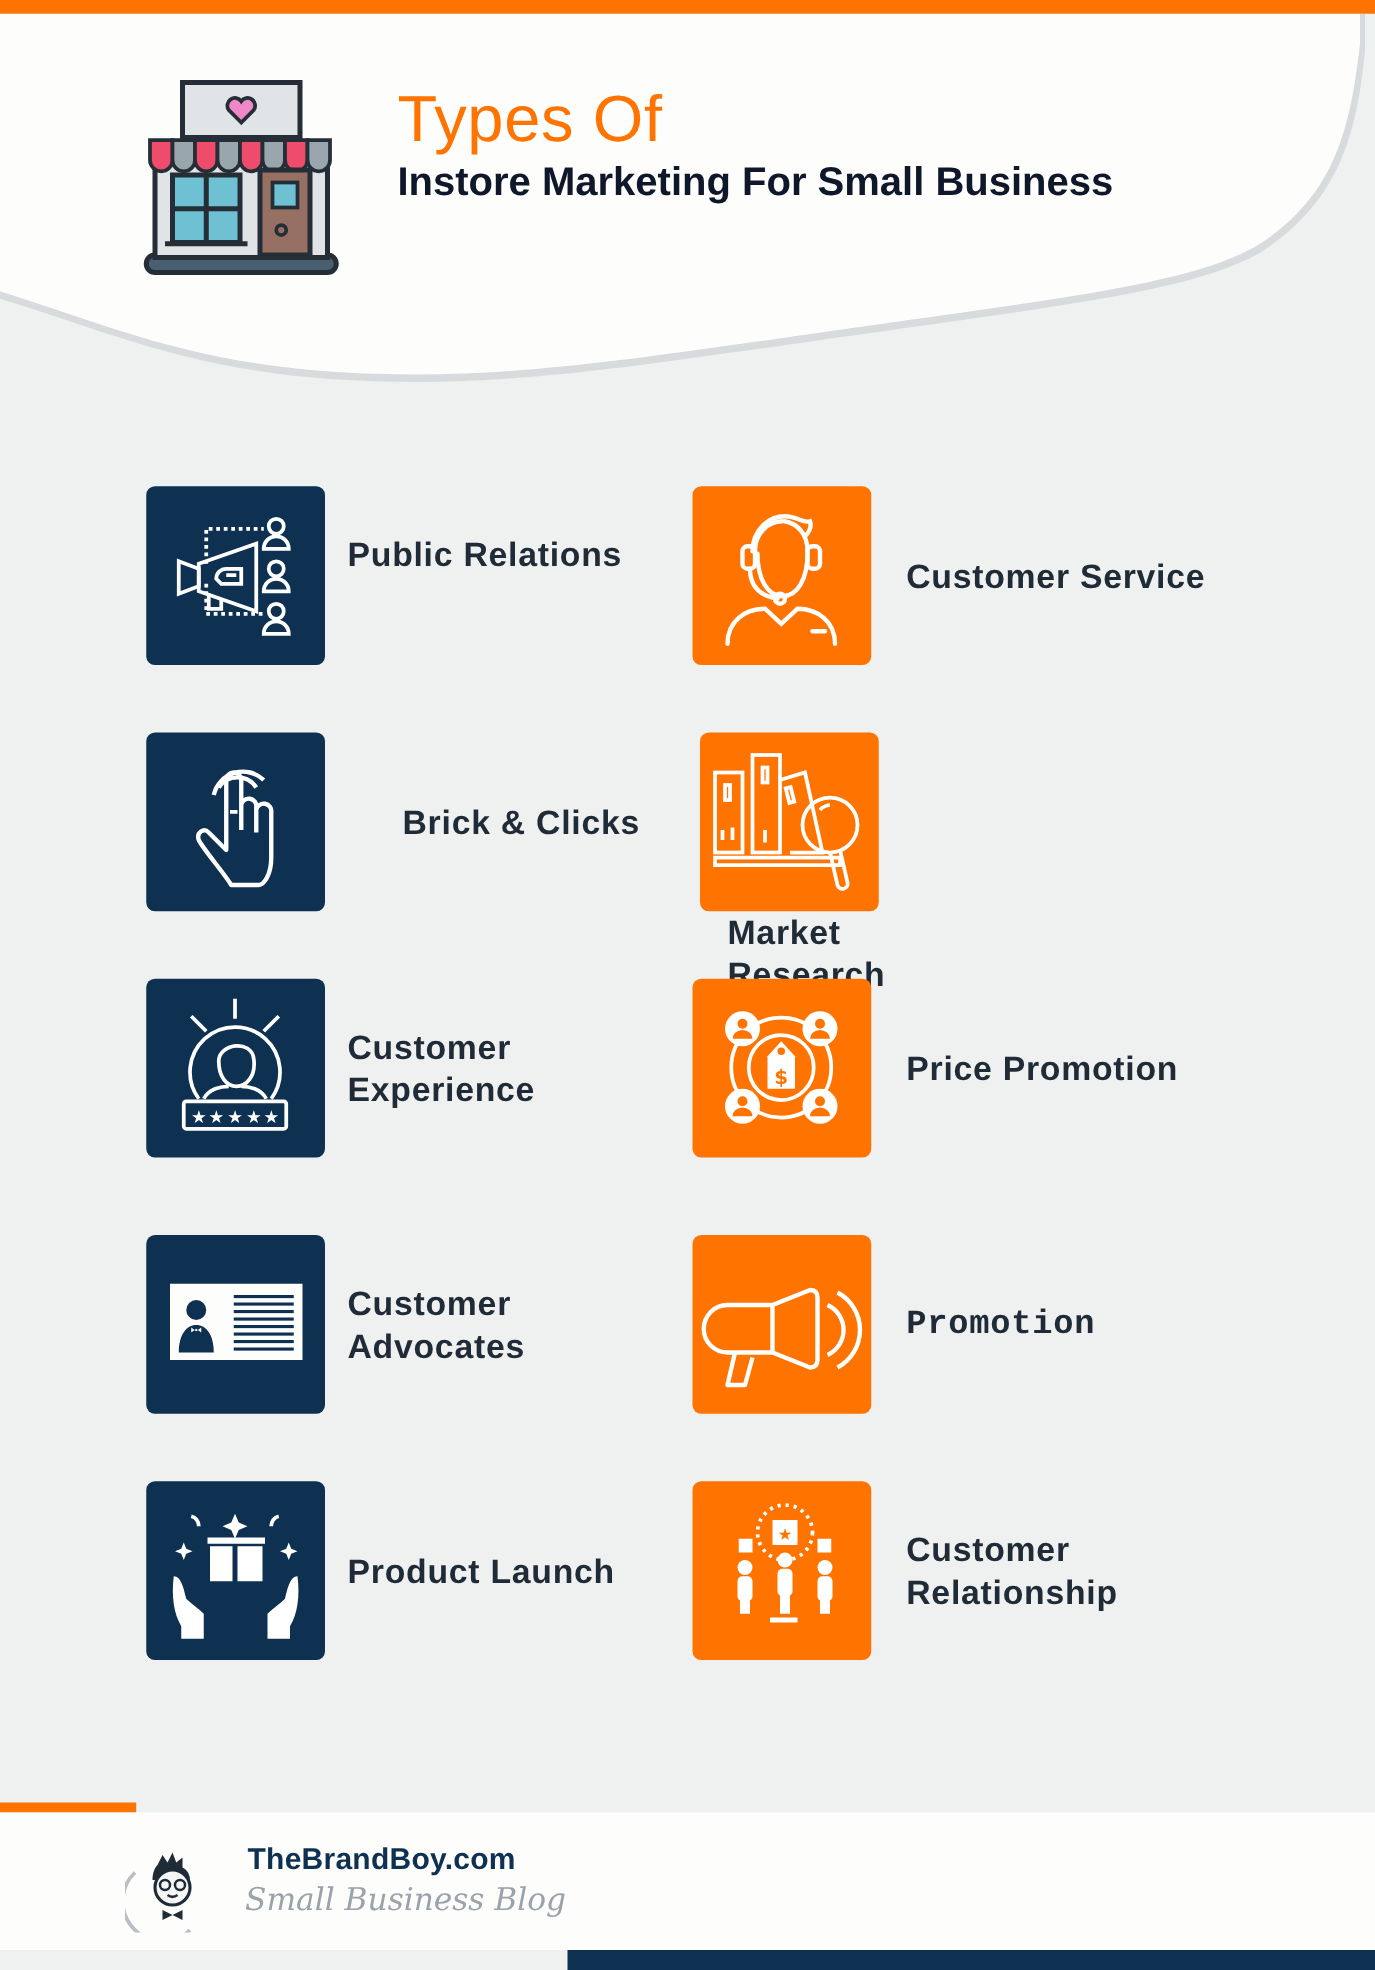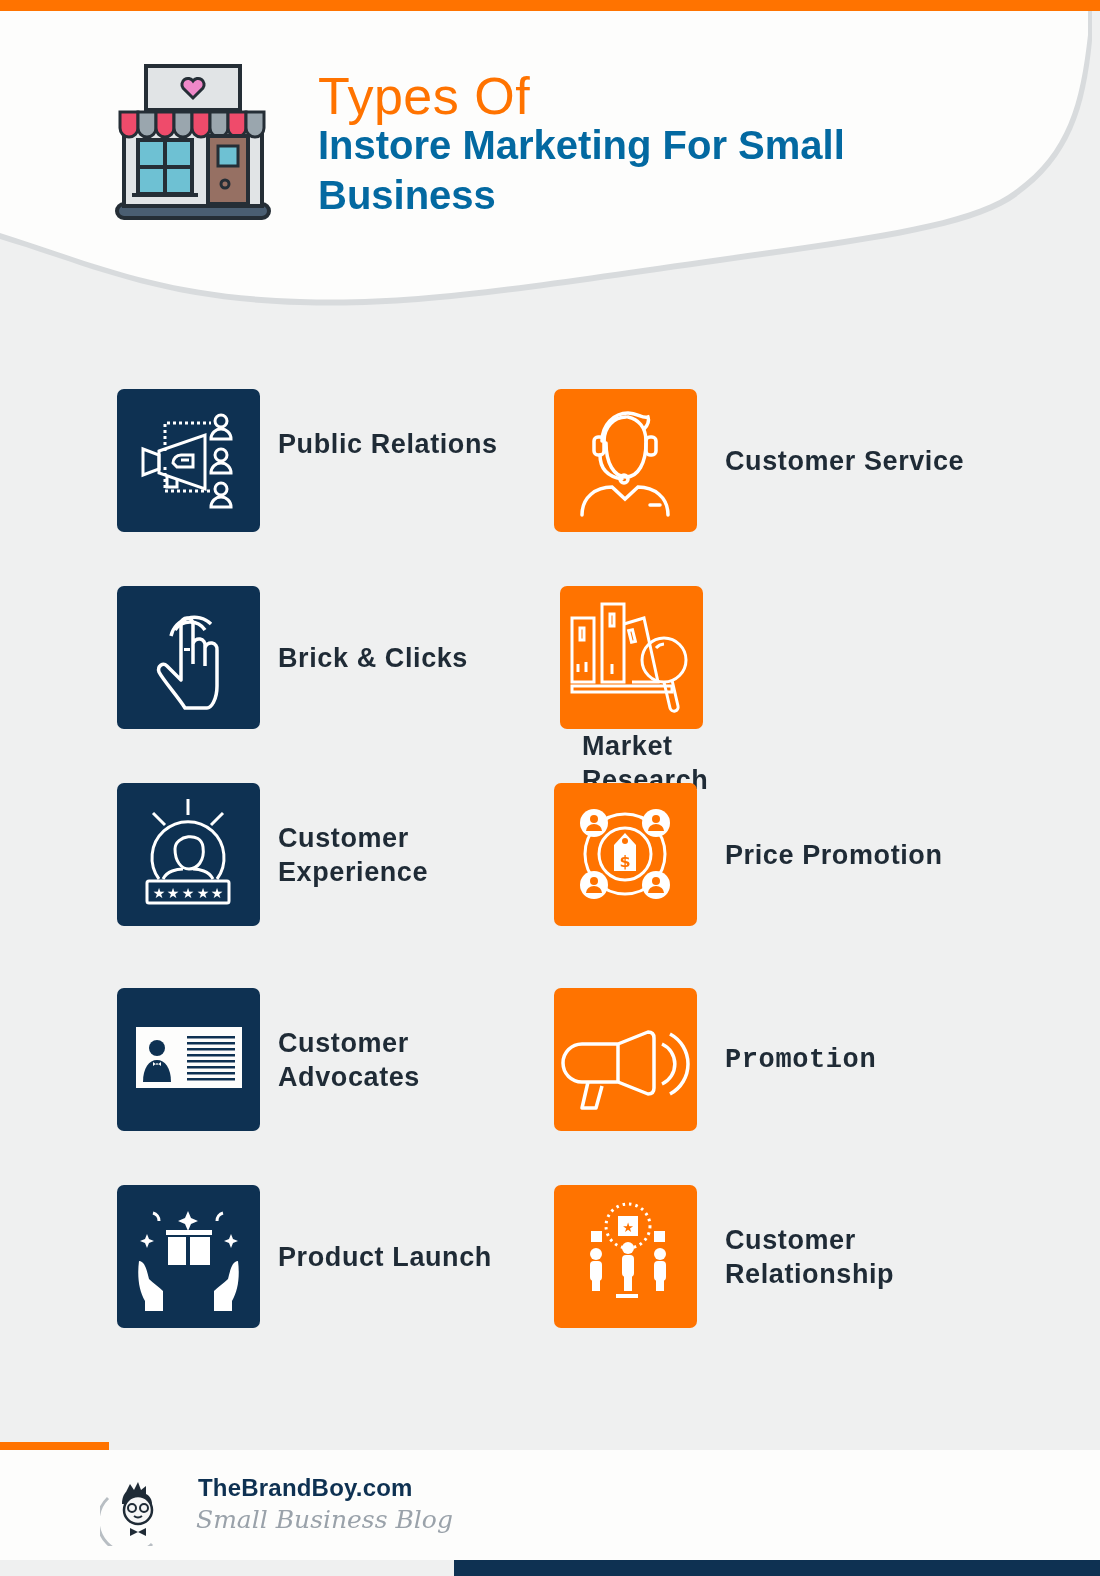--- a/index.html
+++ b/index.html
@@ -20,21 +20,21 @@
       position: absolute; left: 112px; top: 64px; width: 160px; height: 160px;
     }
     .title-block {
       position: absolute; left: 318px; top: 72px;
     }
     .title-pre {
       color: #ff7300; font-size: 52px; font-weight: 400; letter-spacing: 0.5px;
       line-height: 48px;
     }
     .title-main {
-      color: #0369a1; font-size: 40px; font-weight: 700; line-height: 50px;
+      color: #0f172a; font-size: 32px; font-weight: 700; line-height: 50px;
       width: 620px;
     }
     .item {
       position: absolute; display: flex; align-items: center;
     }
     .tile {
       width: 143px; height: 143px; border-radius: 7px;
       display: flex; align-items: center; justify-content: center; flex-shrink: 0;
     }
     .tile.navy { background: #0e3152; }
@@ -122,21 +122,21 @@
         <path d="M94,84 a10,10 0 0 1 20,0 z"></path>
       <circle cx="104" cy="100" r="6"></circle>
         <path d="M94,118 a10,10 0 0 1 20,0 z"></path>
     </svg>
   </div>
   <div class="label" style="margin-top:-34px;">
     <span>Public Relations</span>
   </div>
 </div>
 
-<div class="item left" style="left:117px; top:586px;">
+<div class="item left" style="left:117px; top:586px;gap:44px;">
   <div class="tile navy">
     <svg viewBox="0 0 143 143" fill="none" stroke="#fff" stroke-width="3.5" stroke-linejoin="round">
       <path d="M58,44 a18,18 0 0 1 30,0"></path>
       <path d="M54,50 a24,24 0 0 1 40,-12"></path>
       <path d="M64,72 V38 a6,6 0 0 1 12,0 V78 M76,58 a6,6 0 0 1 12,2 v20 M88,62 a6,6 0 0 1 12,2 v36 c0,14 -6,22 -10,22 H68 c-6,-10 -22,-28 -26,-36 c-2,-6 4,-10 8,-6 l14,14 V72"></path>
       <rect x="67" y="62" width="6" height="3" fill="#fff" stroke="none"></rect>
     </svg>
   </div>
   <div class="label">
     <span>Brick &amp; Clicks</span>

